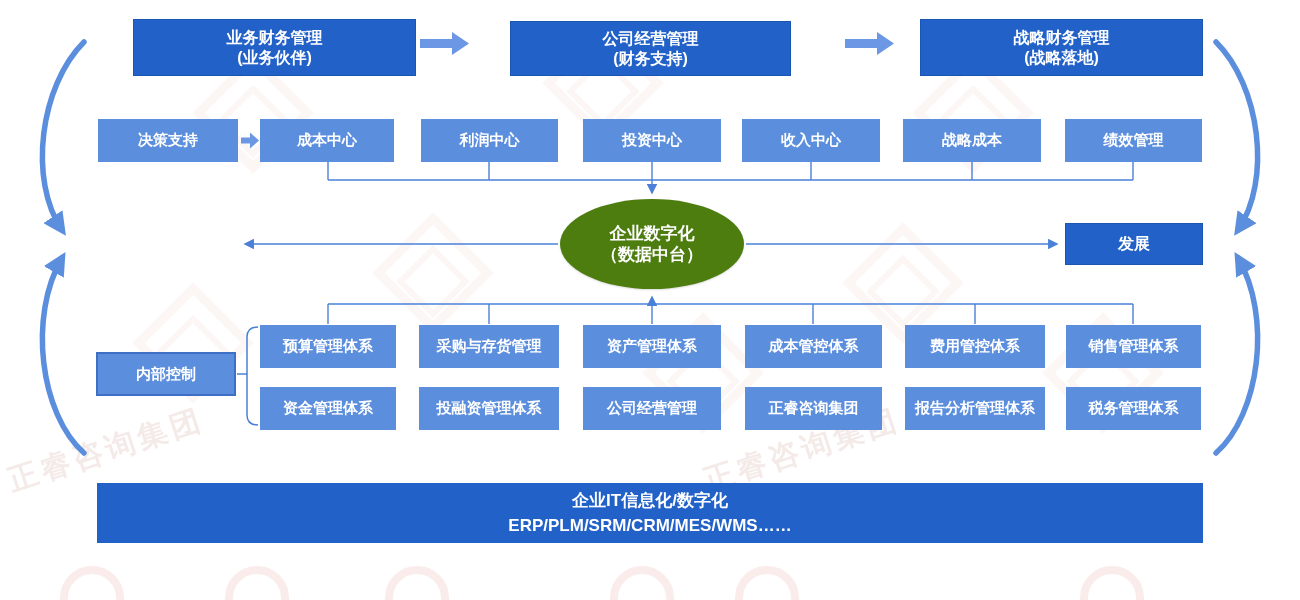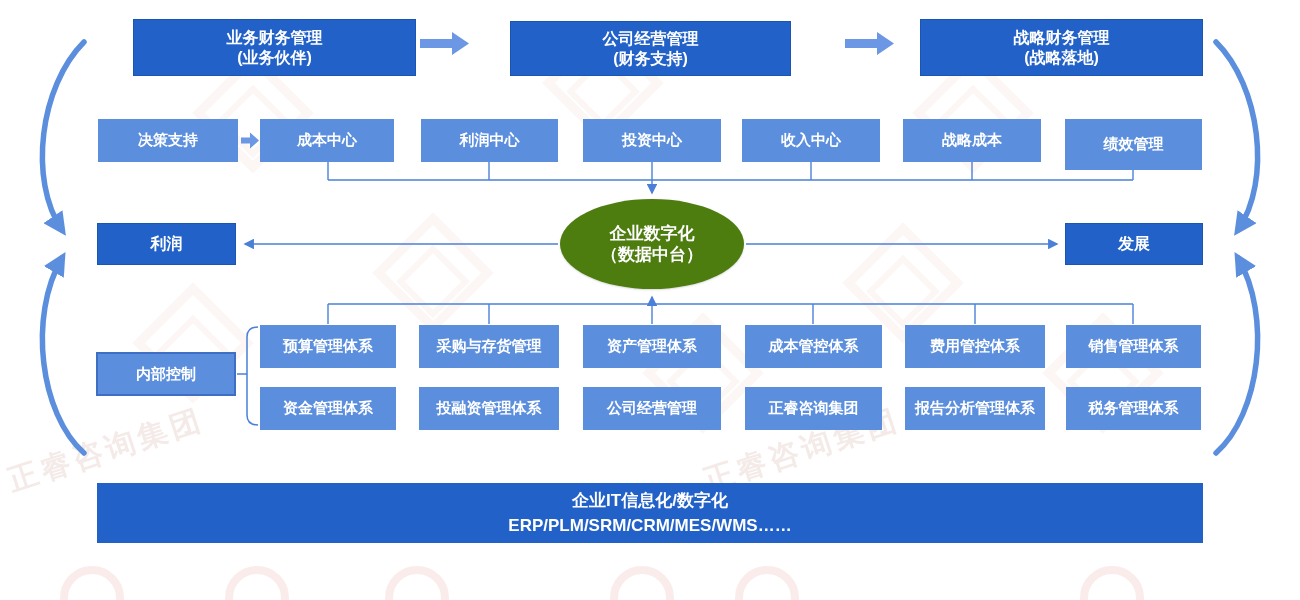--- a/index.html
+++ b/index.html
@@ -140,32 +140,29 @@
   </div>
   <div class="node box-mid" style="left:583px;top:119px;width:138px;height:43px;">
     <span>投资中心</span>
   </div>
   <div class="node box-mid" style="left:742px;top:119px;width:138px;height:43px;">
     <span>收入中心</span>
   </div>
   <div class="node box-mid" style="left:903px;top:119px;width:138px;height:43px;">
     <span>战略成本</span>
   </div>
-  <div class="node box-mid" style="left:1065px;top:119px;width:137px;height:51px;justify-content:center;">
+  <div class="node box-mid" style="left:1065px;top:119px;width:137px;height:43px;justify-content:center;">
     <span>绩效管理</span>
   </div>
 
   <div class="node hub" style="left:560px;top:199px;width:184px;height:90px;">
     <span>企业数字化</span>
     <span>（数据中台）</span>
   </div>
 
-  <div class="node box-dark" style="left:97px;top:223px;width:139px;height:42px;">
-    <span>利润</span>
-  </div>
   <div class="node box-dark" style="left:1065px;top:223px;width:138px;height:42px;">
     <span>发展</span>
   </div>
 
   <div class="node box-mid box-darker-border" style="left:96px;top:352px;width:140px;height:44px;">
     <span>内部控制</span>
   </div>
 
   <div class="node box-mid" style="left:260px;top:325px;width:136px;height:43px;">
     <span>预算管理体系</span>

